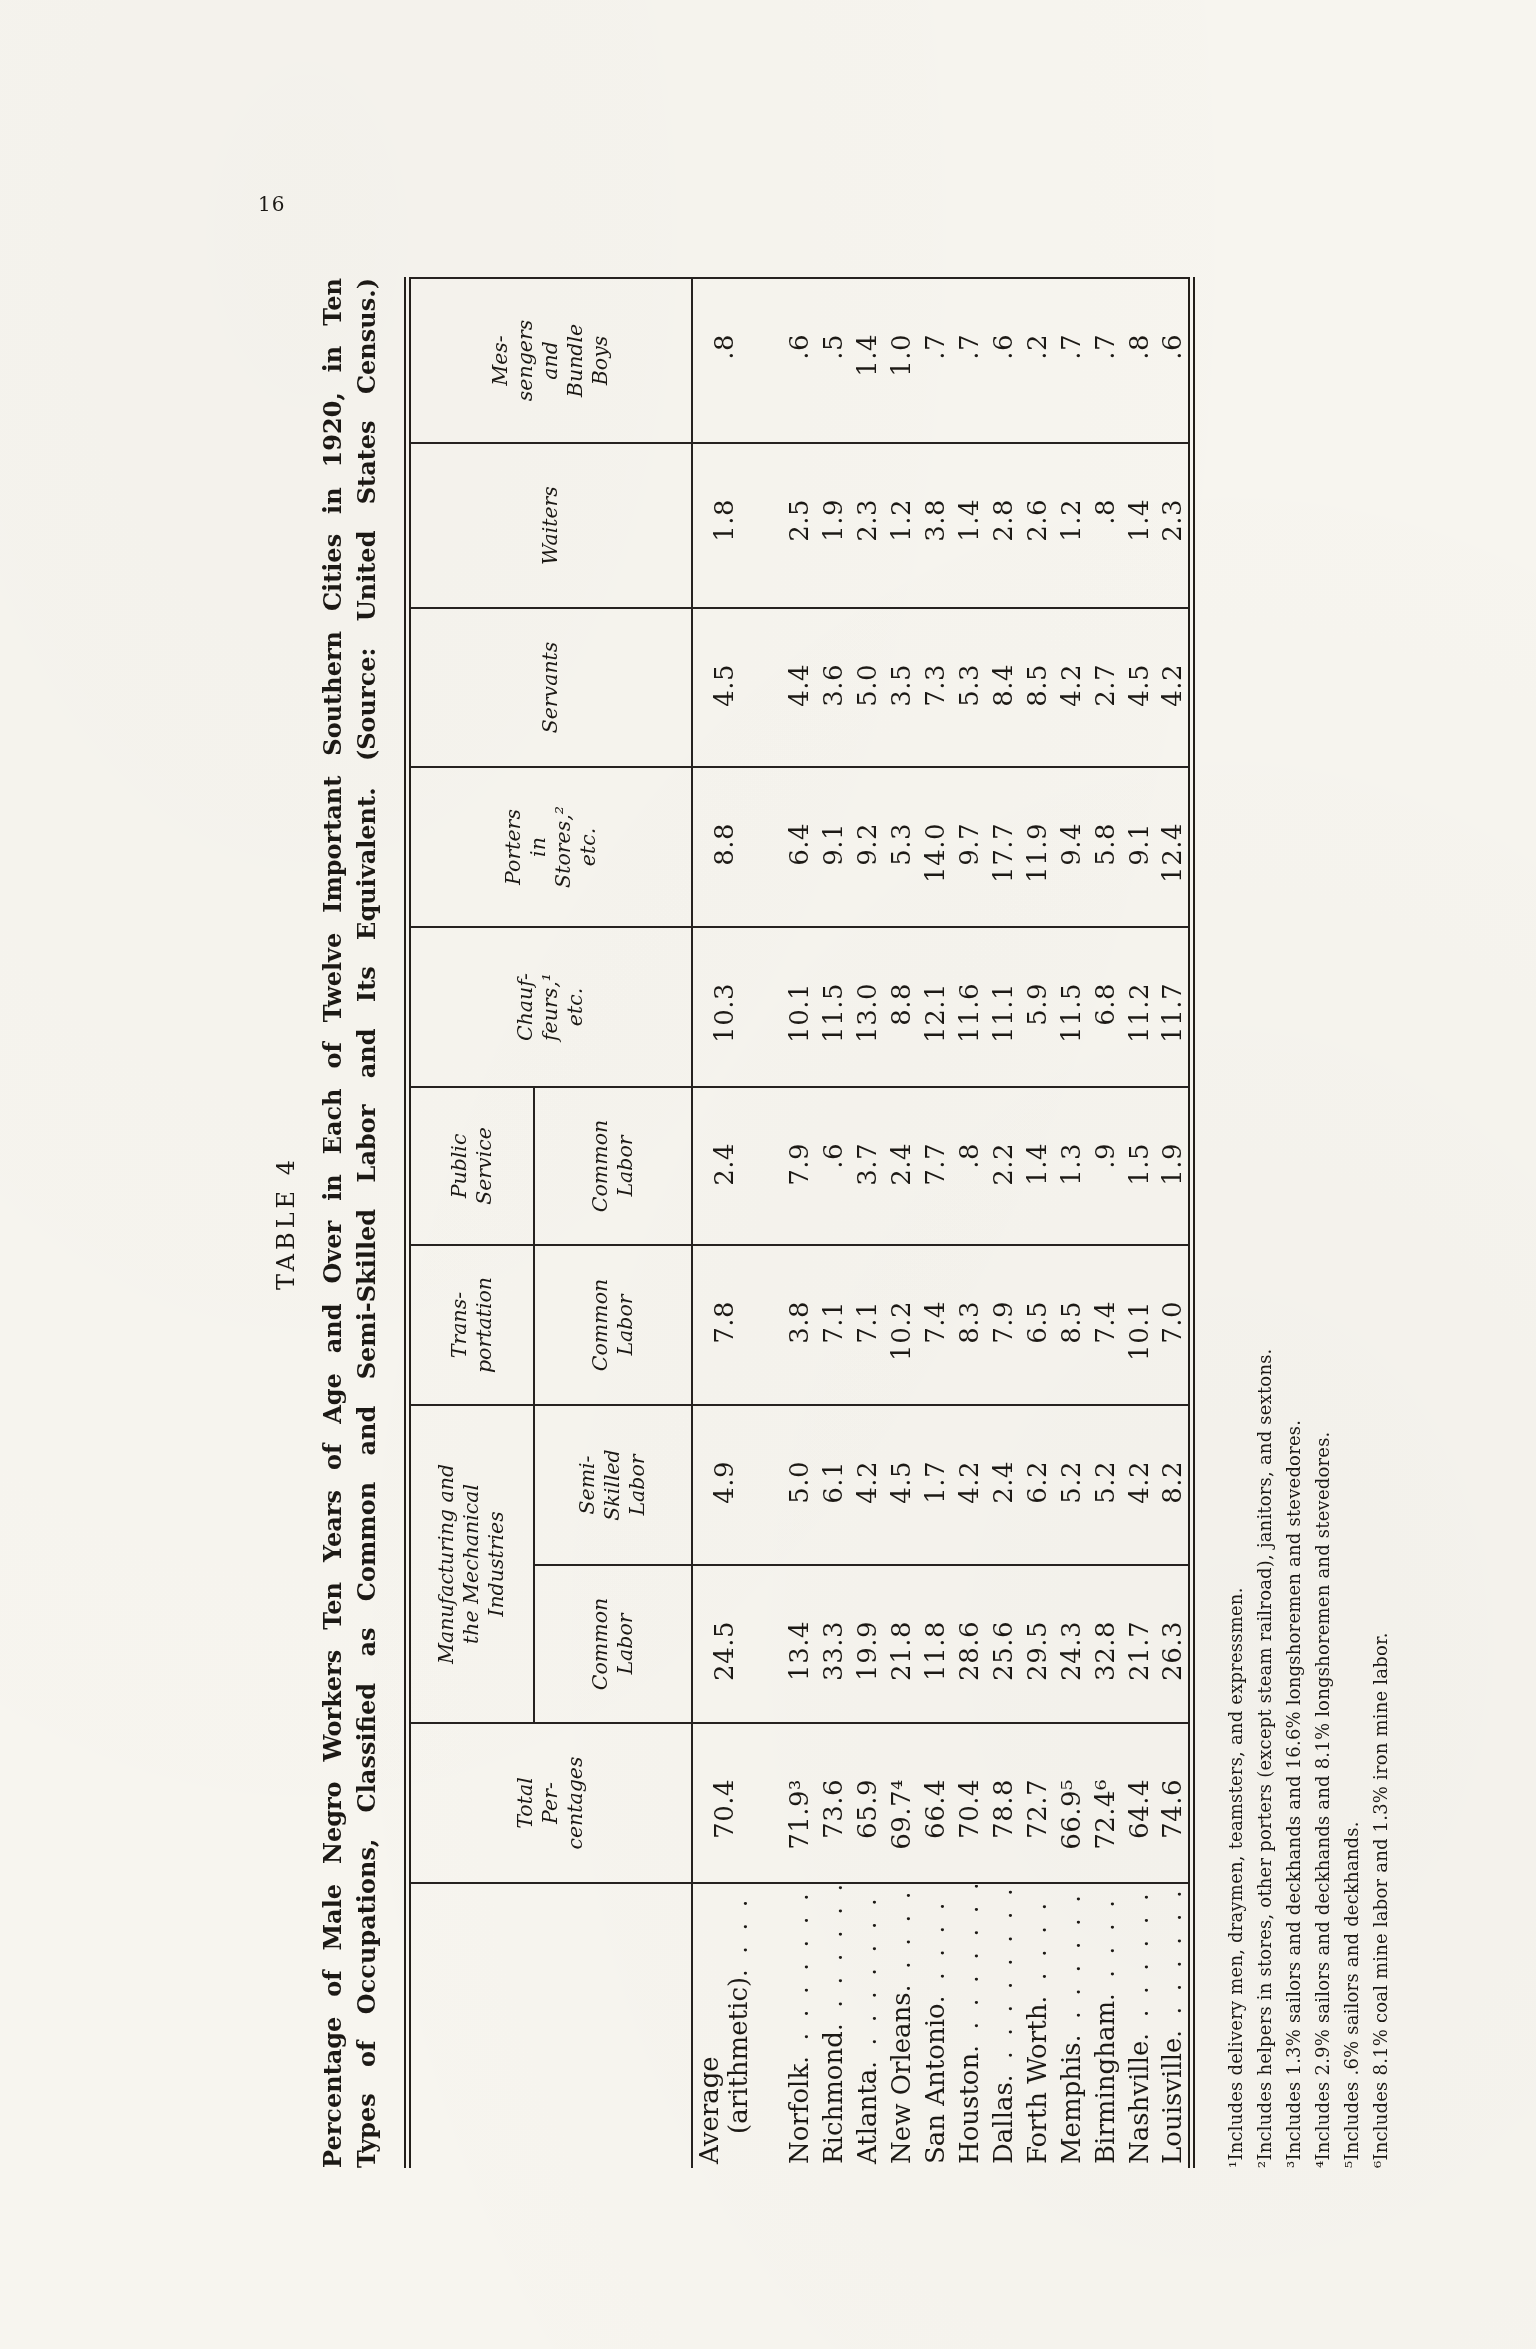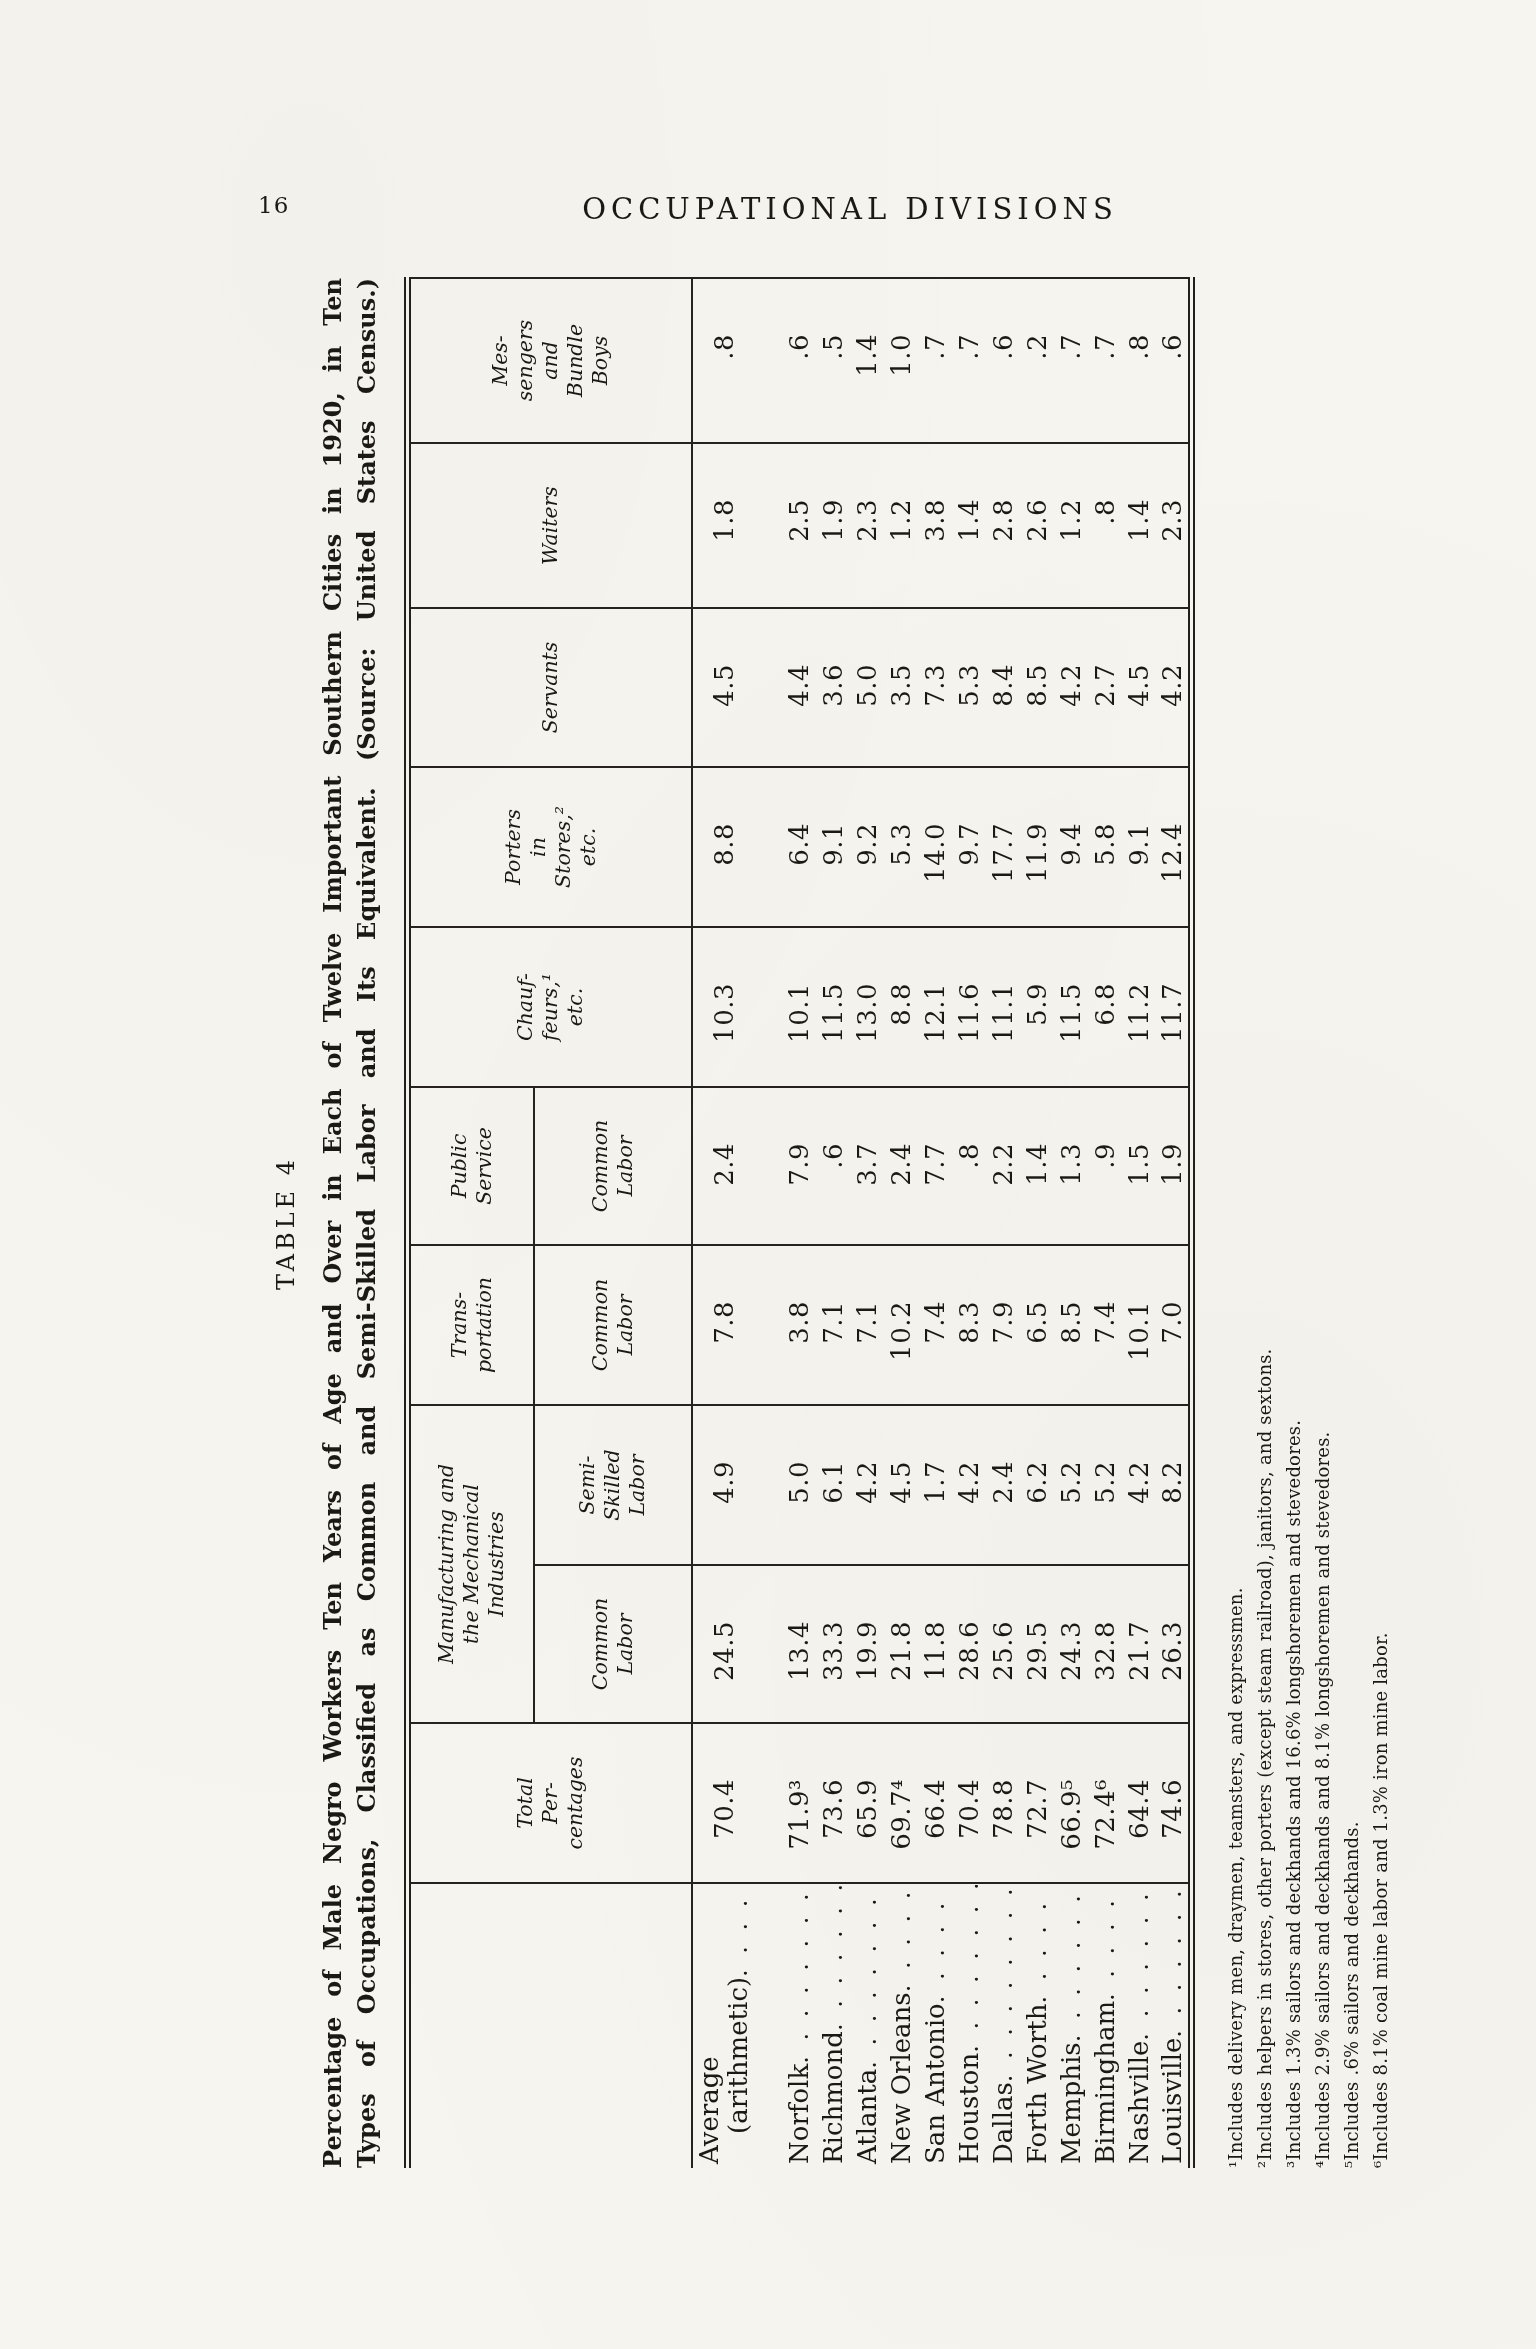--- a/index.html
+++ b/index.html
@@ -9,21 +9,21 @@
     overflow:hidden;
     position:relative;
     font-family:"DejaVu Serif","Liberation Serif",serif;
     color:#1c1915;
   }
   .scan-page{position:absolute;inset:0;background:
     radial-gradient(ellipse at 20% 10%, rgba(0,0,0,0.015), transparent 60%),
     radial-gradient(ellipse at 80% 70%, rgba(0,0,0,0.02), transparent 55%),
     #f7f5ef;}
   
-  .page-number{position:absolute;left:258px;top:192px;font-size:23px;letter-spacing:1px;}
+  .page-number{position:absolute;left:258px;top:192px;font-size:20px;letter-spacing:1px;}
   .running-header{position:absolute;left:420px;top:192px;width:860px;text-align:center;
     font-size:29px;letter-spacing:5px;}
   
   .rotated-block{
     position:absolute;left:-100px;top:608px;width:1890px;height:1230px;
     transform:rotate(-90deg);
   }
   .table-label{margin-top:42px;text-align:center;font-size:24px;letter-spacing:4px;}
   .caption{margin-top:16px;font-weight:bold;font-size:24px;line-height:34px;}
   .caption-line{text-align:justify;text-align-last:justify;}
@@ -52,21 +52,20 @@
   
   .footnotes{margin-top:26px;}
   .footnote{font-size:18px;line-height:29px;letter-spacing:0.2px;}
 </style>
 </head>
 <body>
 
 <div class="scan-page">
 
   <div class="page-number">16</div>
-  <div class="running-header">OCCUPATIONAL DIVISIONS</div>
 
   <div class="rotated-block">
 
     <div class="table-label">TABLE 4</div>
 
     <div class="caption">
       <div class="caption-line">Percentage of Male Negro Workers Ten Years of Age and Over in Each of Twelve Important Southern Cities in 1920, in Ten</div>
       <div class="caption-line">Types of Occupations, Classified as Common and Semi-Skilled Labor and Its Equivalent. (Source: United States Census.)</div>
     </div>
 

